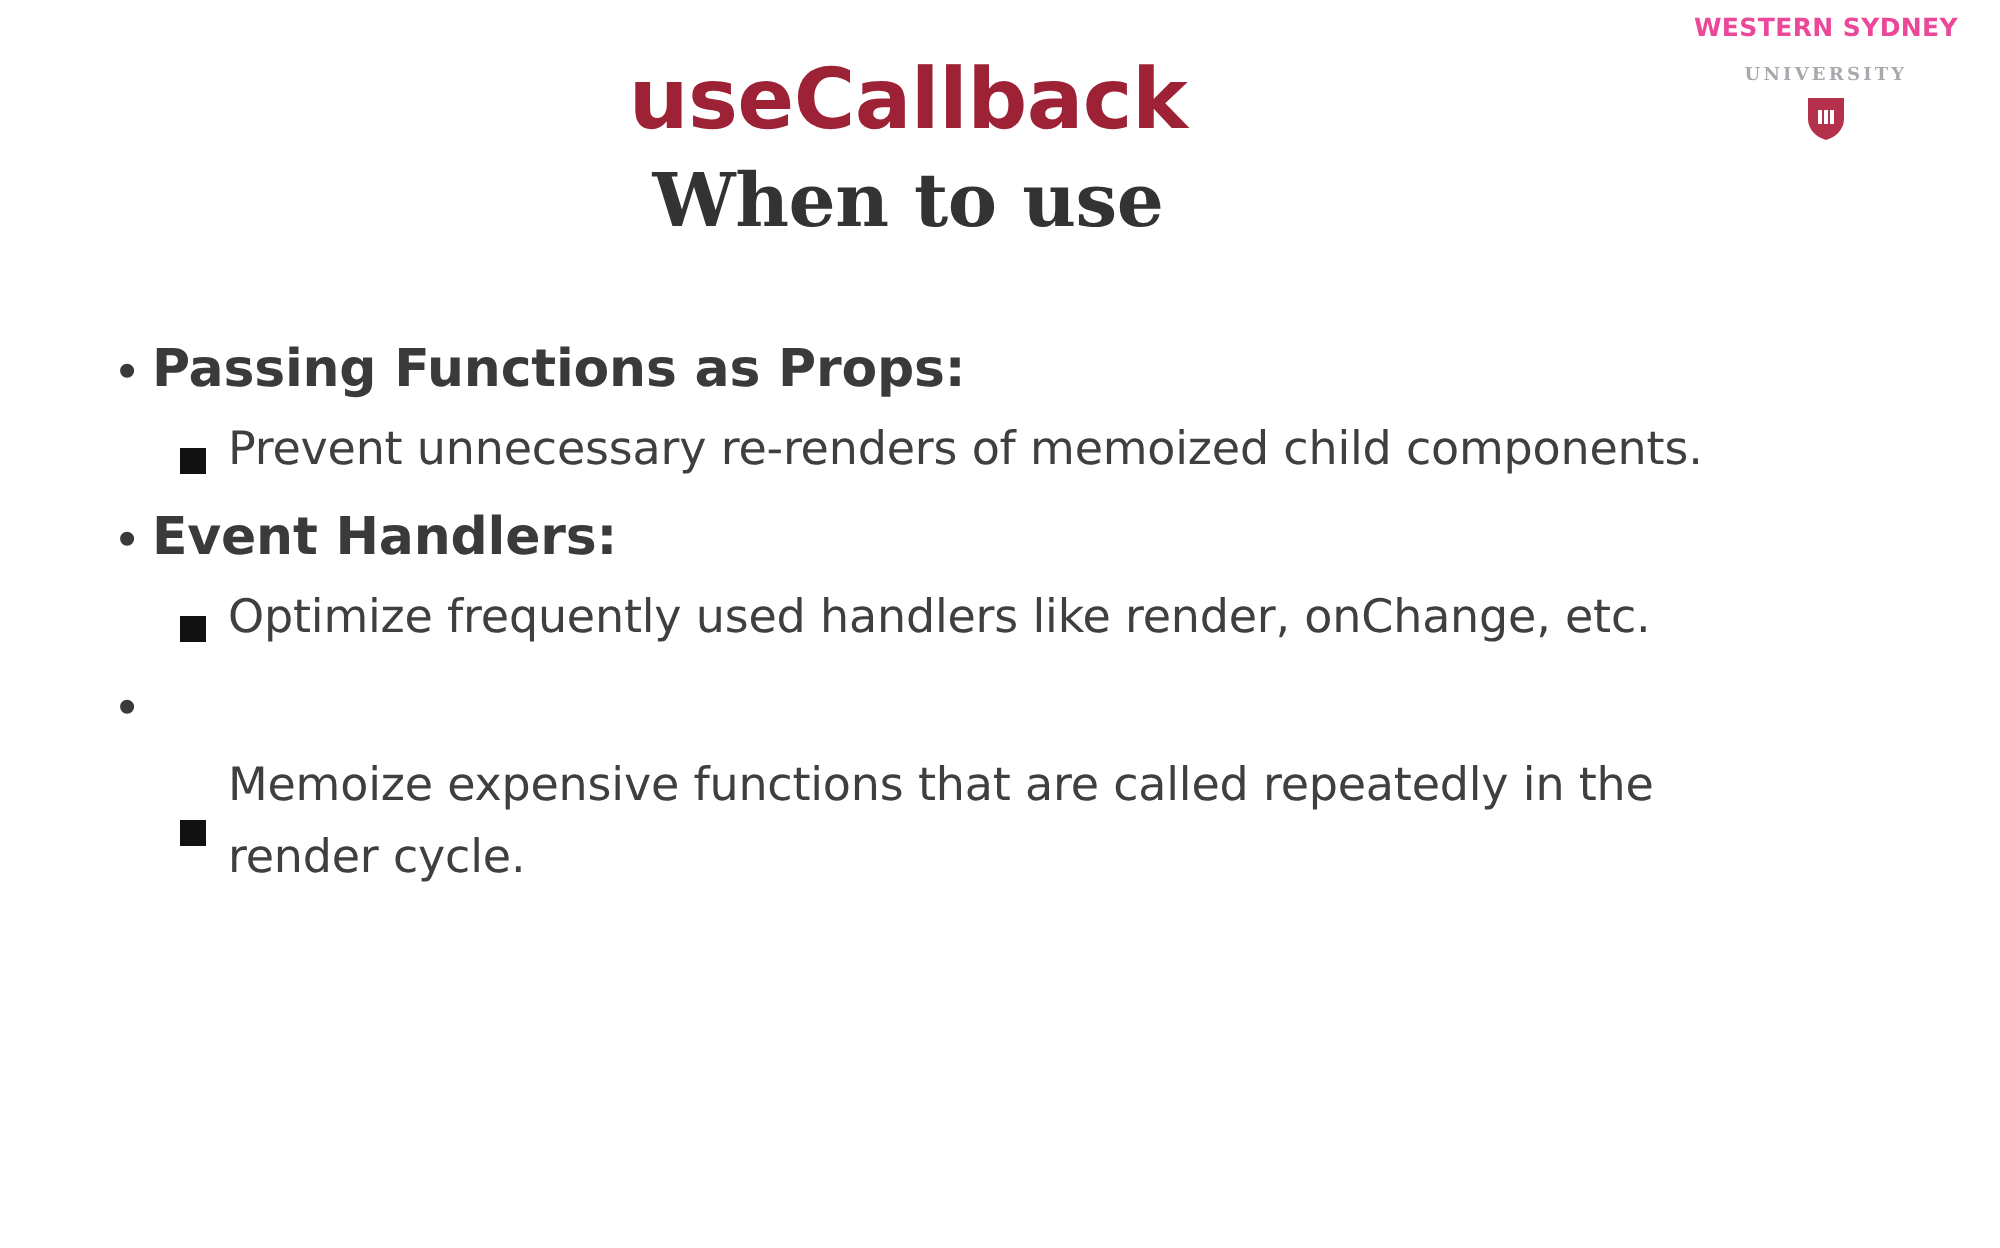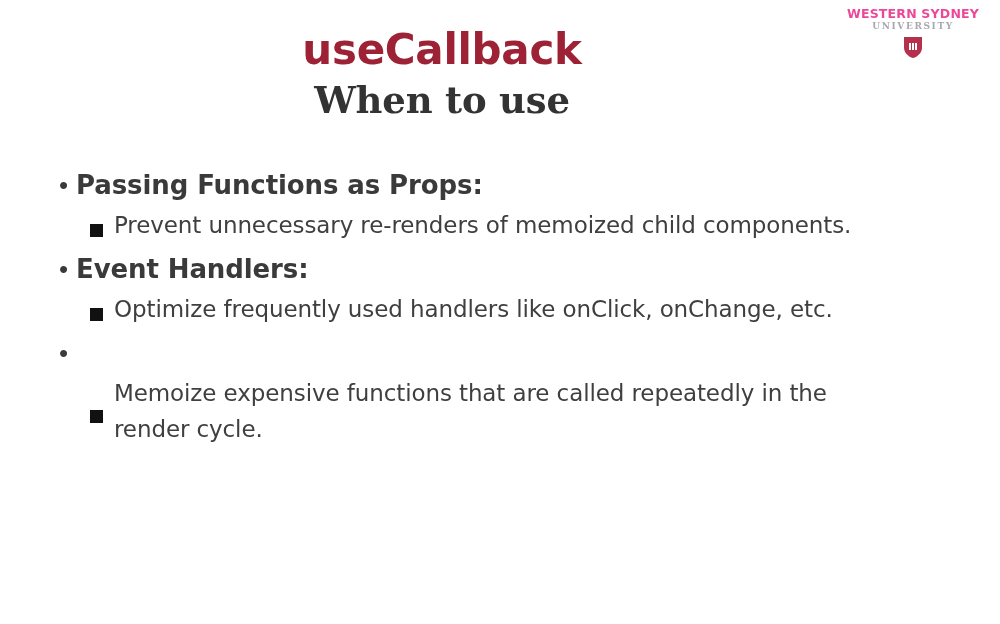--- a/index.html
+++ b/index.html
@@ -41,34 +41,34 @@
     color: #ec4899;
     white-space: nowrap;
     text-align: center;
   }
   .brand-subword {
     font-family: "DejaVu Serif", serif;
     font-weight: bold;
     font-size: 9px;
     letter-spacing: 1.6px;
     color: #a8a8ae;
-    margin-top: 1px;
+    margin-top: 13px;
     white-space: nowrap;
   }
   .brand-shield-wrap {
     margin-top: 5px;
     display: flex;
     justify-content: center;
   }
 
   
   .title-block {
     position: absolute;
     top: 26px;
-    left: 0;
+    left: 12px;
     width: 884px;
     text-align: center;
   }
   .slide-title {
     font-family: "DejaVu Sans", sans-serif;
     font-weight: bold;
     font-size: 42px;
     color: #9e2235;
     line-height: 1.12;
     letter-spacing: -0.3px;
@@ -184,21 +184,21 @@
 
     <div class="topic">
       <div class="topic-row">
         <span class="bullet-dot">•</span>
         <span class="topic-label">Event Handlers:</span>
       </div>
       <div class="sub-row">
         <span class="bullet-square">
             <i></i>
           </span>
-        <span class="sub-text">Optimize frequently used handlers like onClick, onChange, etc.</span>
+        <span class="sub-text">Optimize frequently used handlers like render, onChange, etc.</span>
       </div>
     </div>
 
     <div class="topic">
       <div class="topic-row">
         <span class="bullet-dot">•</span>
       </div>
       <div class="sub-row">
         <span class="bullet-square">
             <i></i>

